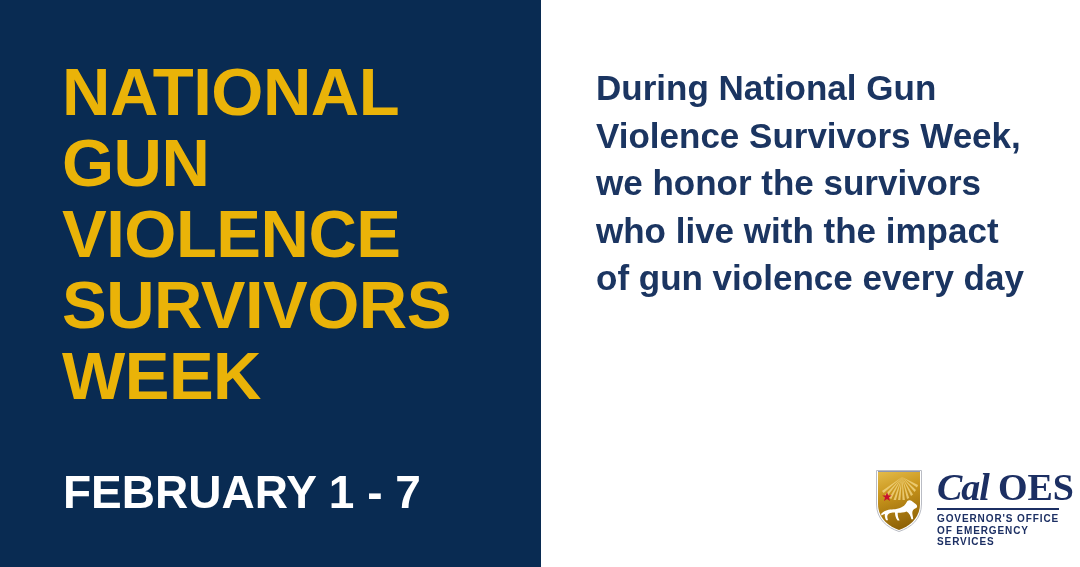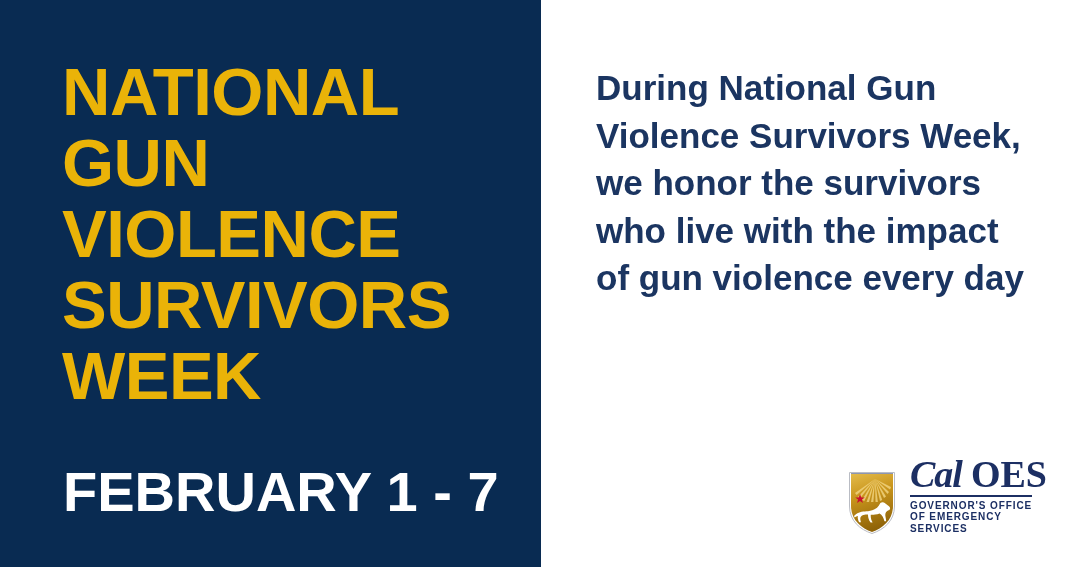--- a/index.html
+++ b/index.html
@@ -41,21 +41,21 @@
     text-transform: uppercase;
     white-space: pre-line;
   }
   #date-line {
     position: absolute;
     left: 63px;
     top: 466px;
     color: #ffffff;
     font-family: "Liberation Sans", sans-serif;
     font-weight: bold;
-    font-size: 56px;
+    font-size: 46px;
     line-height: 52px;
     letter-spacing: 0px;
     text-transform: uppercase;
   }
 
   
   #right-panel {
     position: absolute;
     left: 541px;
     top: 0;
@@ -72,26 +72,26 @@
     font-family: "Liberation Sans", sans-serif;
     font-weight: bold;
     font-size: 35px;
     line-height: 47.5px;
     white-space: pre-line;
   }
 
   
   #logo {
     position: absolute;
-    left: 307px;   
+    left: 334px;   
     top: 468px;
     width: 186px;
     height: 66px;
     display: flex;
-    align-items: flex-end;
+    align-items: flex-start;
   }
   #logo-shield {
     width: 48px;
     height: 64px;
     flex: 0 0 auto;
   }
   #logo-wordmark {
     margin-left: 14px;
     padding-top: 1px;
   }

